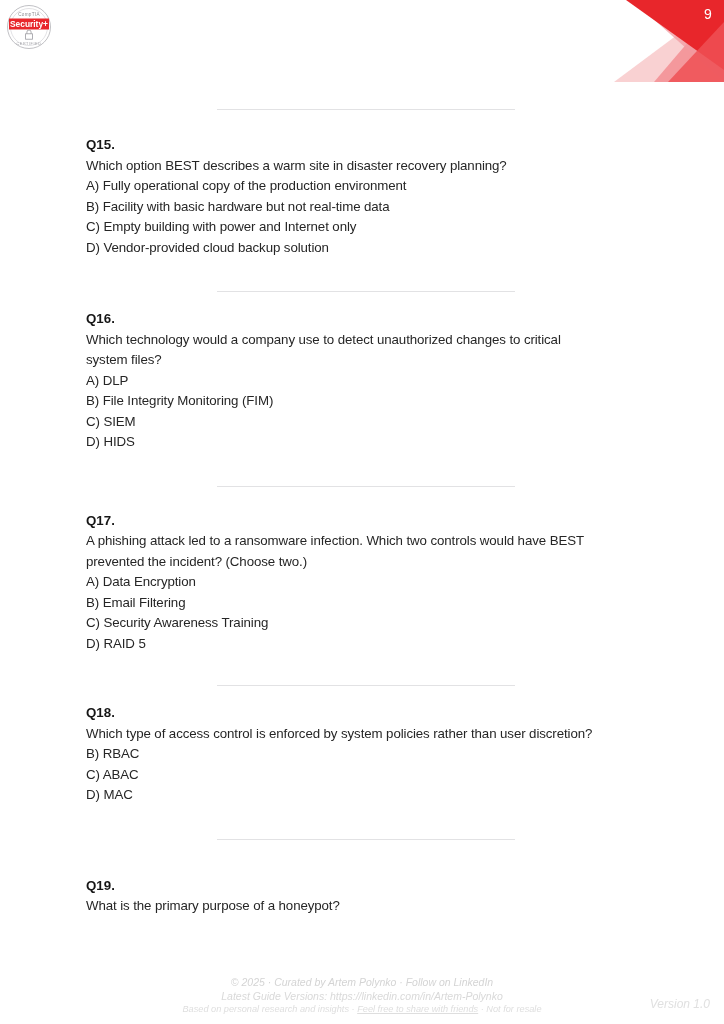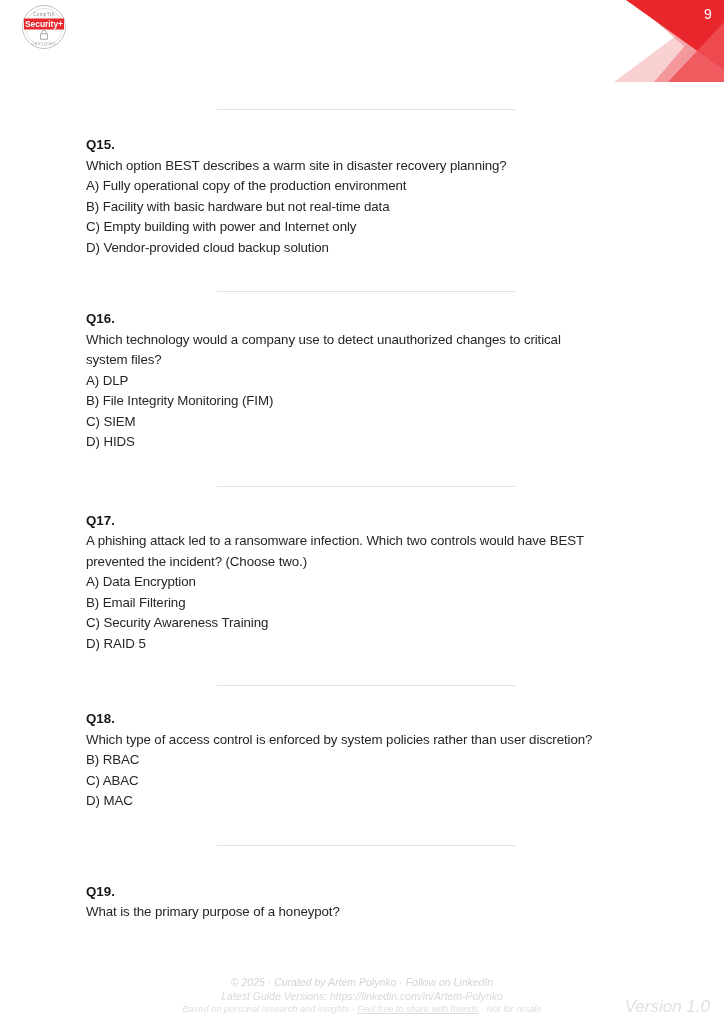--- a/index.html
+++ b/index.html
@@ -21,21 +21,21 @@
     width: 724px;
     height: 1024px;
     background: #ffffff;
     box-sizing: border-box;
     overflow: hidden;
   }
 
   
   .badge {
     position: absolute;
-    left: 20px;
+    left: 5px;
     top: 3px;
     width: 48px;
     height: 48px;
   }
 
   
   .corner-deco {
     position: absolute;
     right: 0;
     top: 0;
@@ -116,21 +116,21 @@
   .footer-line-1 { font-size: 10.5px; color: #d4d4d4; }
   .footer-line-2 { font-size: 10.5px; color: #d9d9d9; }
   .footer-line-3 { font-size: 9.2px;  color: #dedede; }
   .footer-underline { text-decoration: underline; }
 
   .version {
     position: absolute;
     right: 14px;
     top: 997px;
     font-style: italic;
-    font-size: 17px;
+    font-size: 12px;
     color: #e0e0e0;
     font-family: "Liberation Sans", sans-serif;
   }
 </style>
 </head>
 <body>
 
 <div class="page">
 
   <div class="badge">
@@ -197,21 +197,21 @@
       <p class="q-option">A) Data Encryption</p>
       <p class="q-option">B) Email Filtering</p>
       <p class="q-option">C) Security Awareness Training</p>
       <p class="q-option">D) RAID 5</p>
     </div>
 
     <div style="height:31px"></div>
     <div class="divider-wrap">
       <hr class="divider">
     </div>
-    <div class="question-block" style="margin-top:23px">
+    <div class="question-block" style="margin-top:17px">
       <p class="q-label">Q18.</p>
       <p class="q-text">Which type of access control is enforced by system policies rather than user discretion?</p>
       <p class="q-option">B) RBAC</p>
       <p class="q-option">C) ABAC</p>
       <p class="q-option">D) MAC</p>
     </div>
 
     <div style="height:33px"></div>
     <div class="divider-wrap">
       <hr class="divider">

